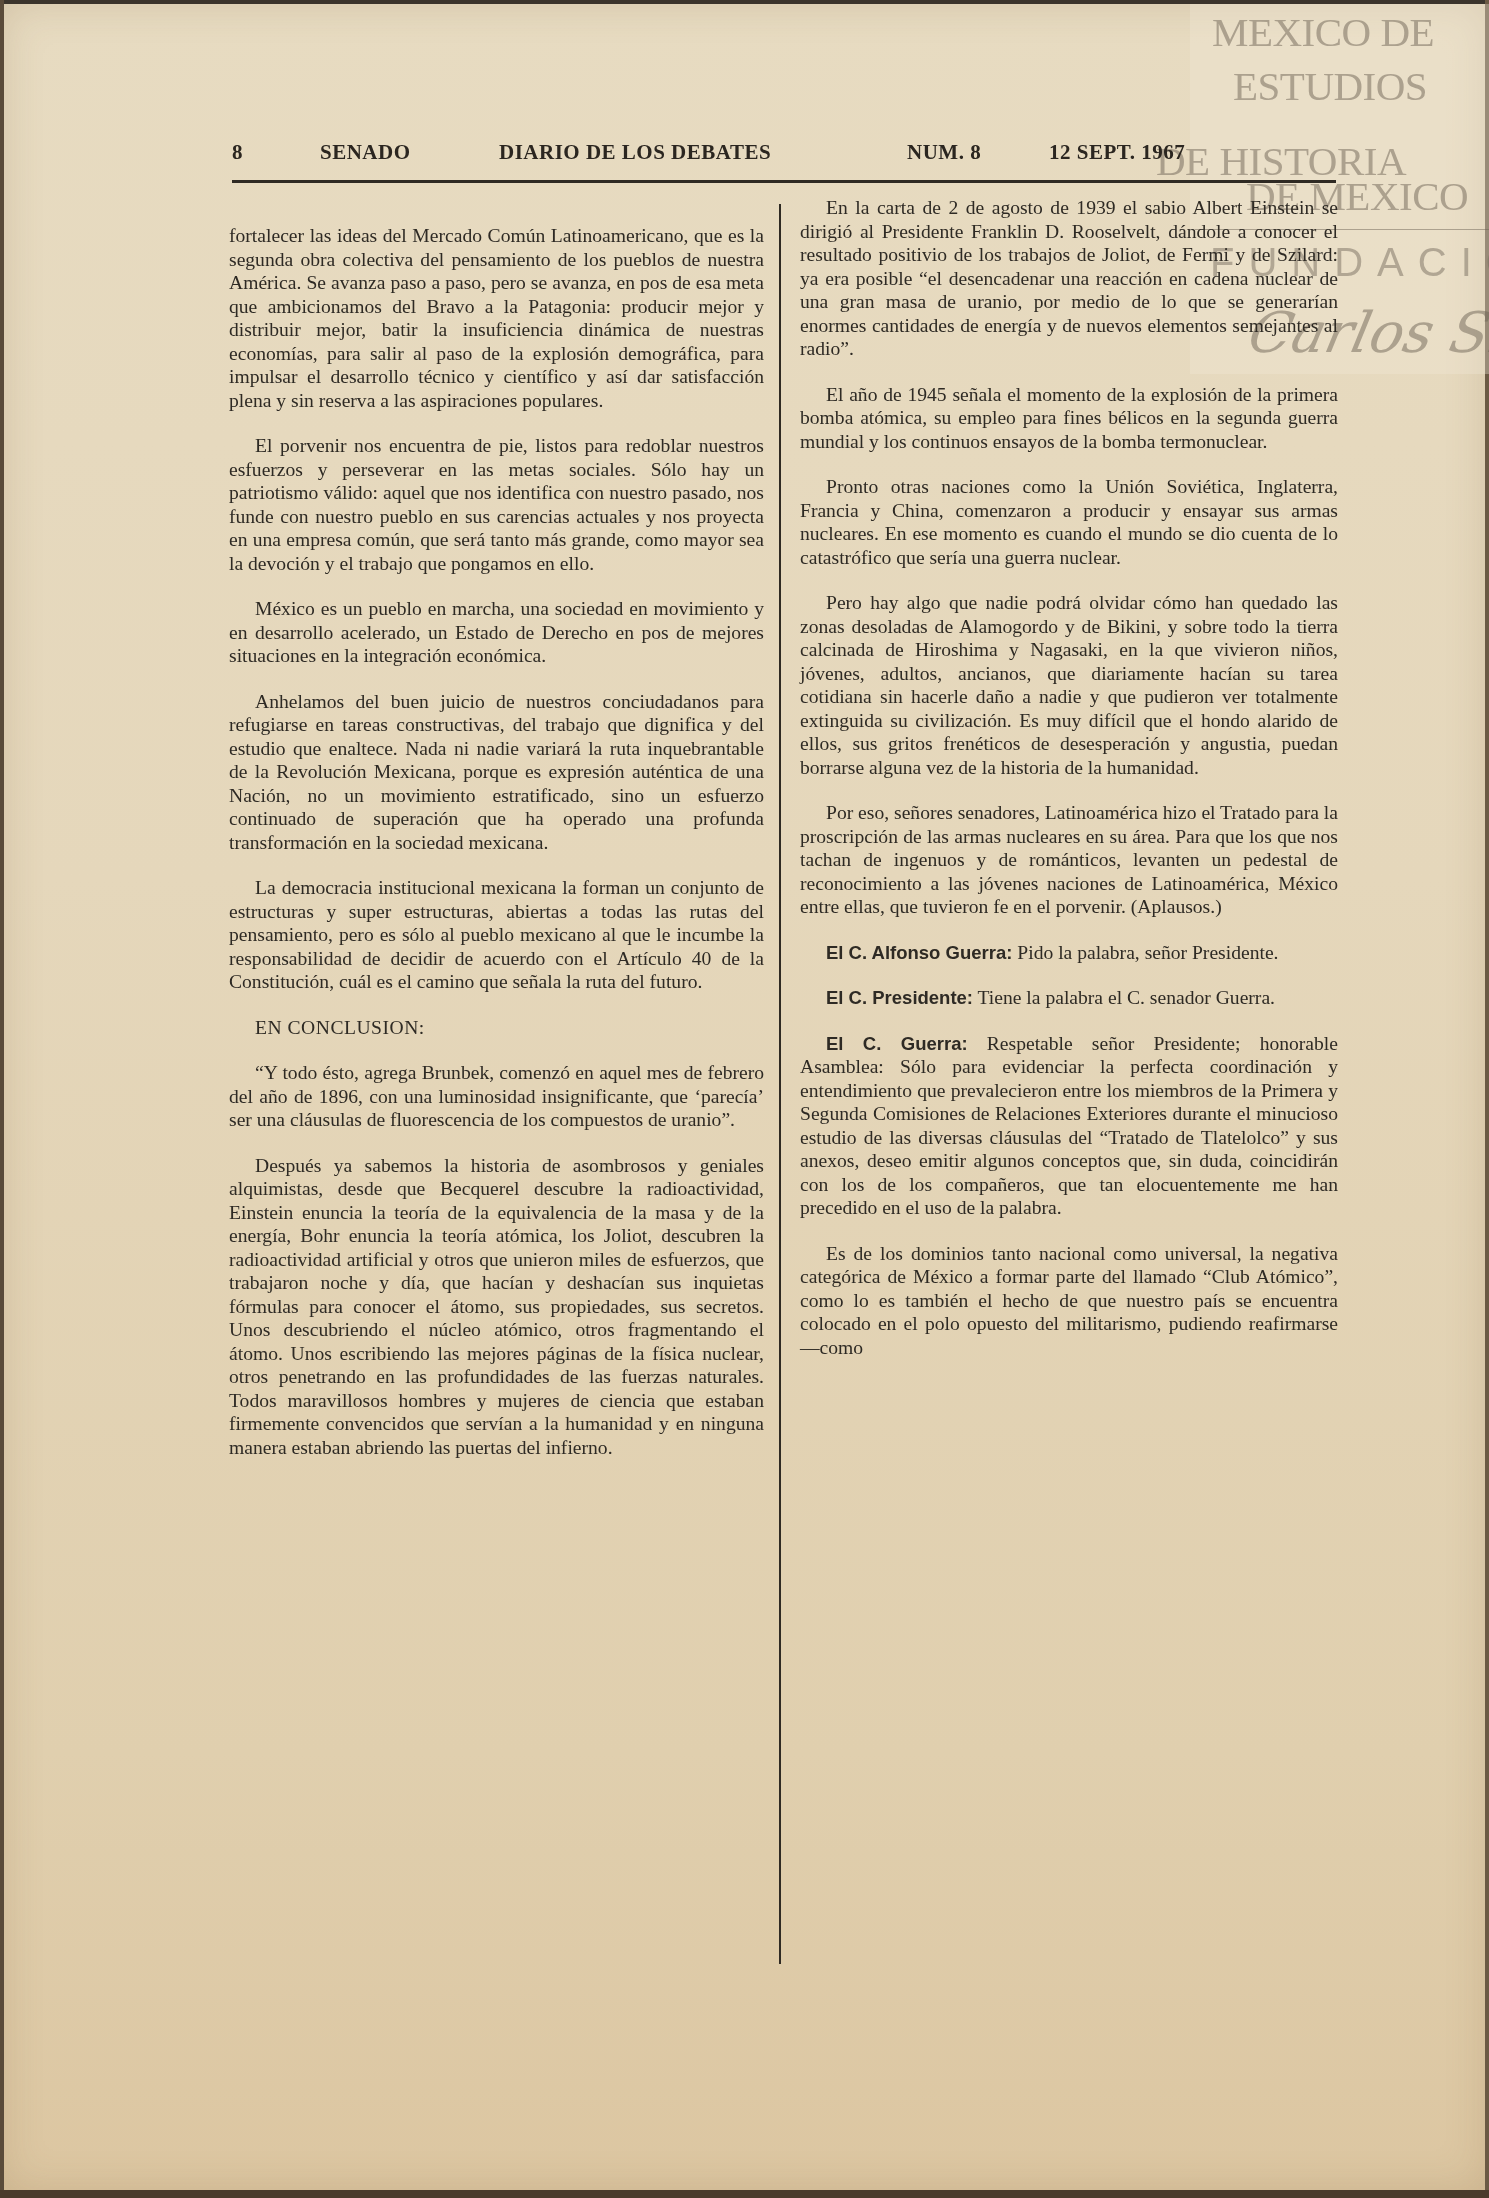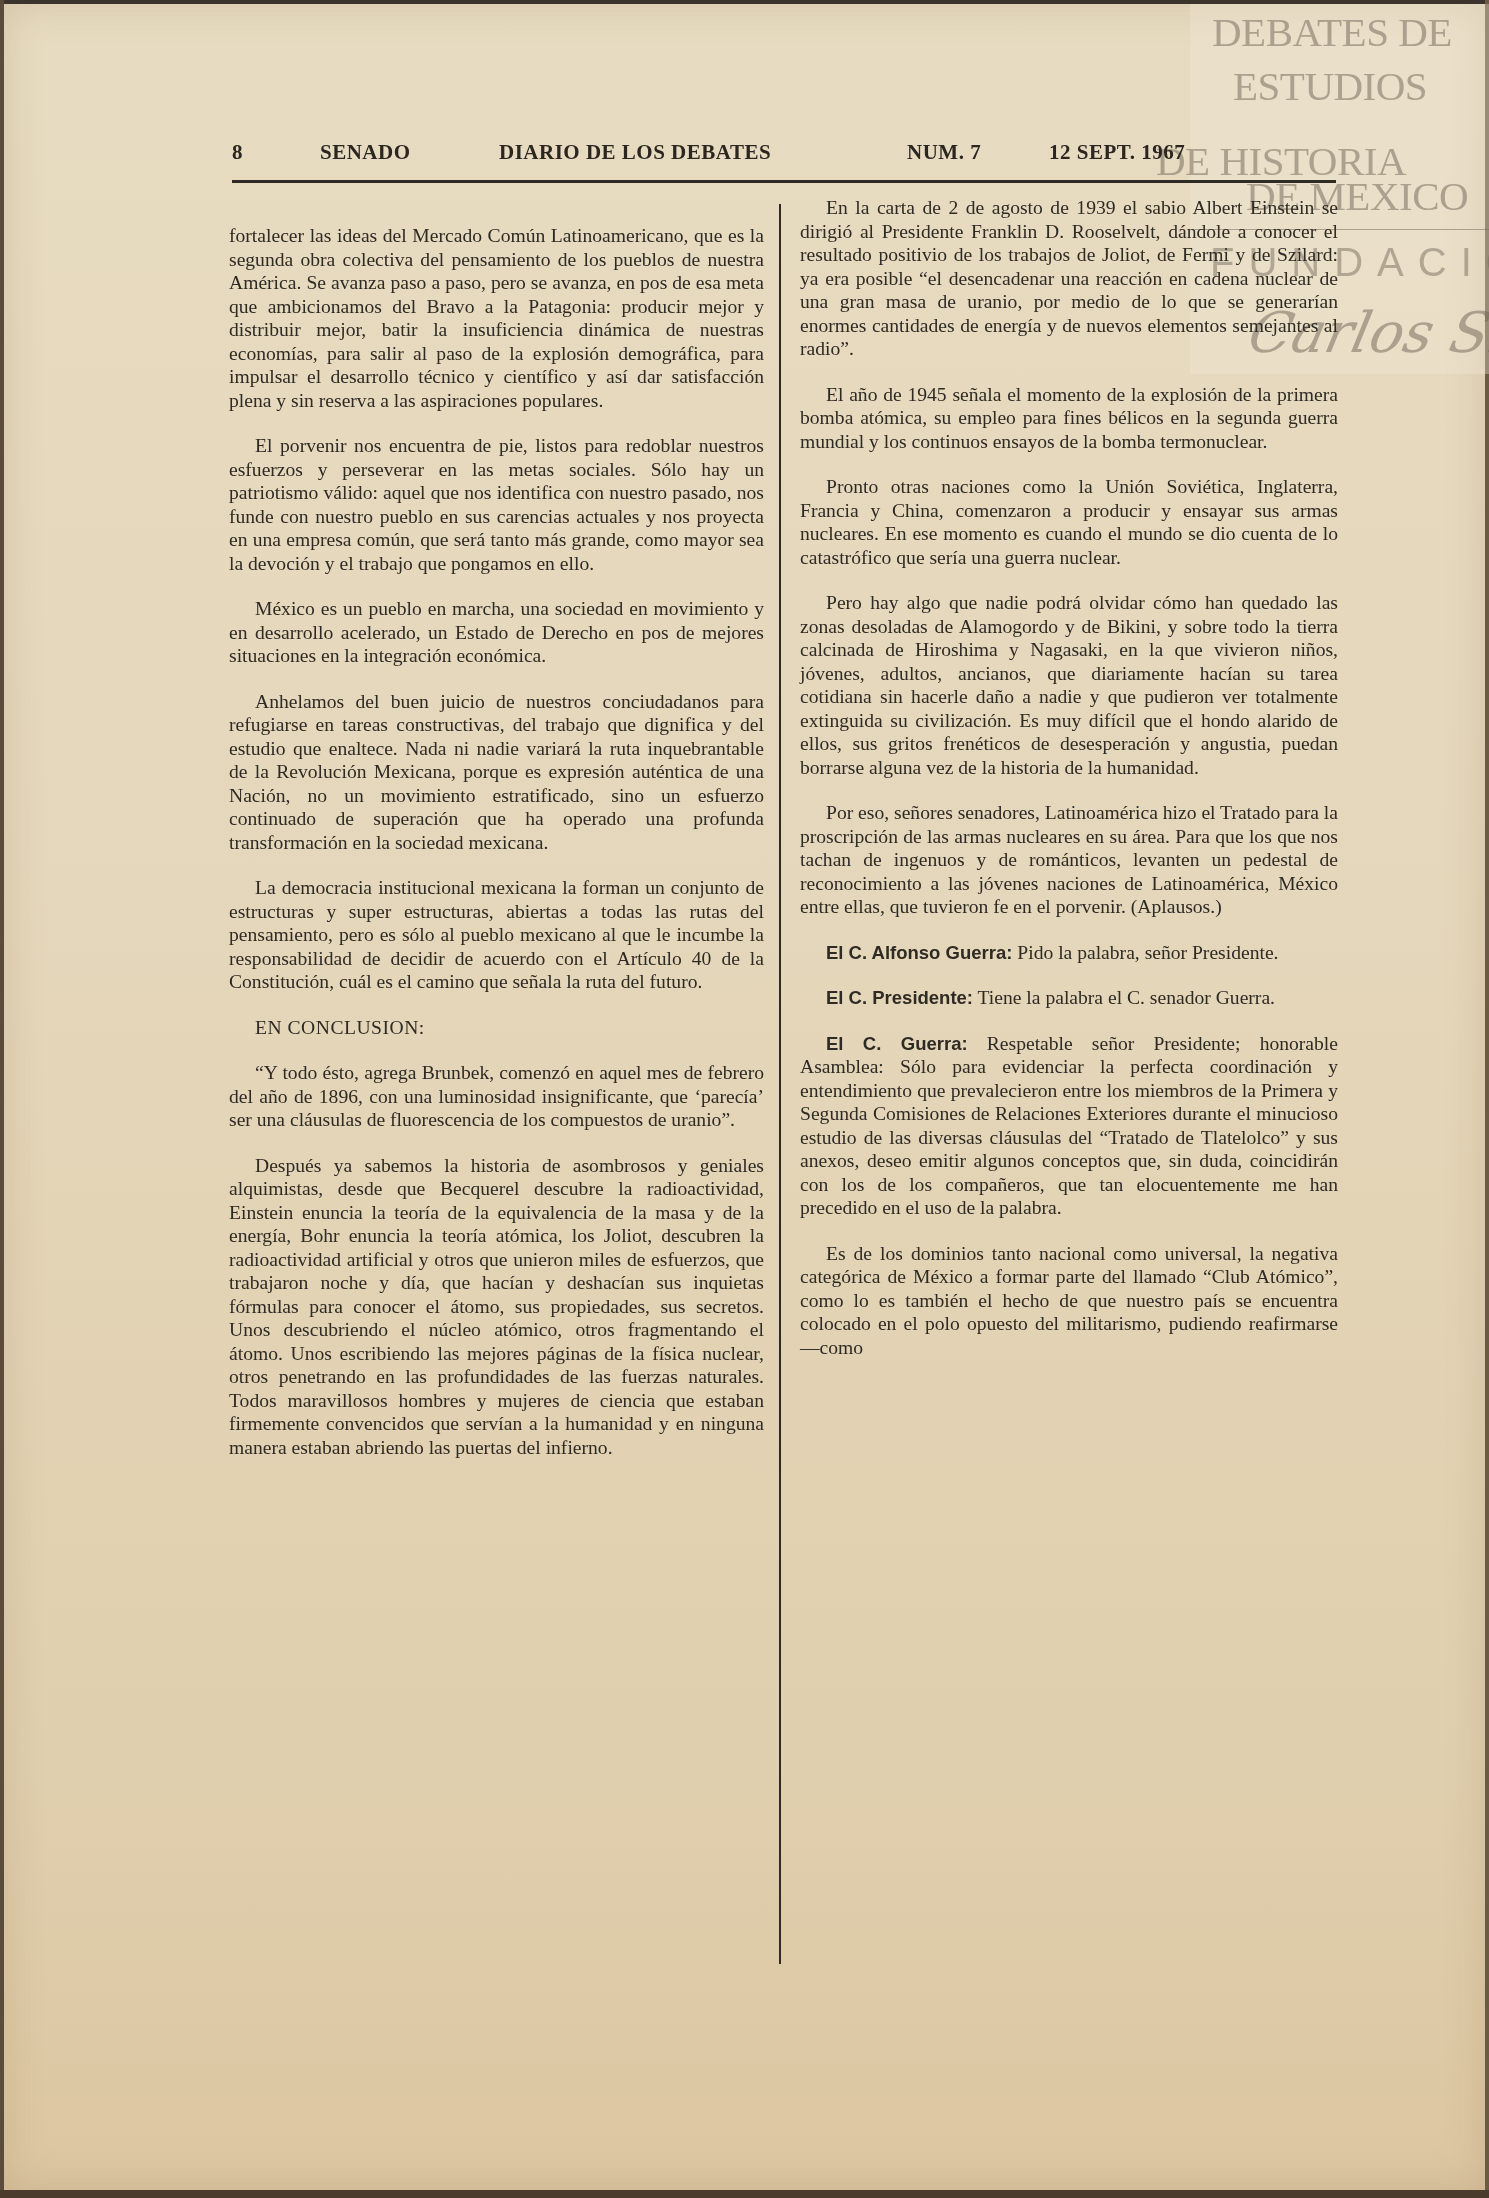--- a/index.html
+++ b/index.html
@@ -73,33 +73,33 @@
 </head>
 <body>
 
 <div class="page"></div>
 <div class="top-shadow"></div>
 <div class="left-shadow"></div>
 <div class="right-shadow"></div>
 <div class="bottom-shadow"></div>
 
 <div class="watermark"></div>
-<div class="wm-line wm-1">DEBATES DE</div>
+<div class="wm-line wm-1">MEXICO DE</div>
 <div class="wm-line wm-2">ESTUDIOS</div>
 <div class="wm-line wm-3">DE HISTORIA</div>
 <div class="wm-line wm-4">DE MEXICO</div>
 <div class="wm-rule"></div>
 <div class="wm-fund">FUNDACIÓN</div>
 <div class="wm-sig">Carlos Slim</div>
 
 <div class="header">
   <span class="h-page">8</span>
   <span class="h-senado">SENADO</span>
   <span class="h-diario">DIARIO DE LOS DEBATES</span>
-  <span class="h-num">NUM. 7</span>
+  <span class="h-num">NUM. 8</span>
   <span class="h-date">12 SEPT. 1967</span>
 </div>
 <div class="header-rule"></div>
 <div class="col-divider"></div>
 
 <div class="column col-left">
   <p class="cont">fortalecer las ideas del Mercado Común Latinoamericano, que es la segunda obra colectiva del pensamiento de los pueblos de nuestra América. Se avanza paso a paso, pero se avanza, en pos de esa meta que ambicionamos del Bravo a la Patagonia: producir mejor y distribuir mejor, batir la insuficiencia dinámica de nuestras economías, para salir al paso de la explosión demográfica, para impulsar el desarrollo técnico y científico y así dar satisfacción plena y sin reserva a las aspiraciones populares.</p>
   <p>El porvenir nos encuentra de pie, listos para redoblar nuestros esfuerzos y perseverar en las metas sociales. Sólo hay un patriotismo válido: aquel que nos identifica con nuestro pasado, nos funde con nuestro pueblo en sus carencias actuales y nos proyecta en una empresa común, que será tanto más grande, como mayor sea la devoción y el trabajo que pongamos en ello.</p>
   <p>México es un pueblo en marcha, una sociedad en movimiento y en desarrollo acelerado, un Estado de Derecho en pos de mejores situaciones en la integración económica.</p>
   <p>Anhelamos del buen juicio de nuestros conciudadanos para refugiarse en tareas constructivas, del trabajo que dignifica y del estudio que enaltece. Nada ni nadie variará la ruta inquebrantable de la Revolución Mexicana, porque es expresión auténtica de una Nación, no un movimiento estratificado, sino un esfuerzo continuado de superación que ha operado una profunda transformación en la sociedad mexicana.</p>

